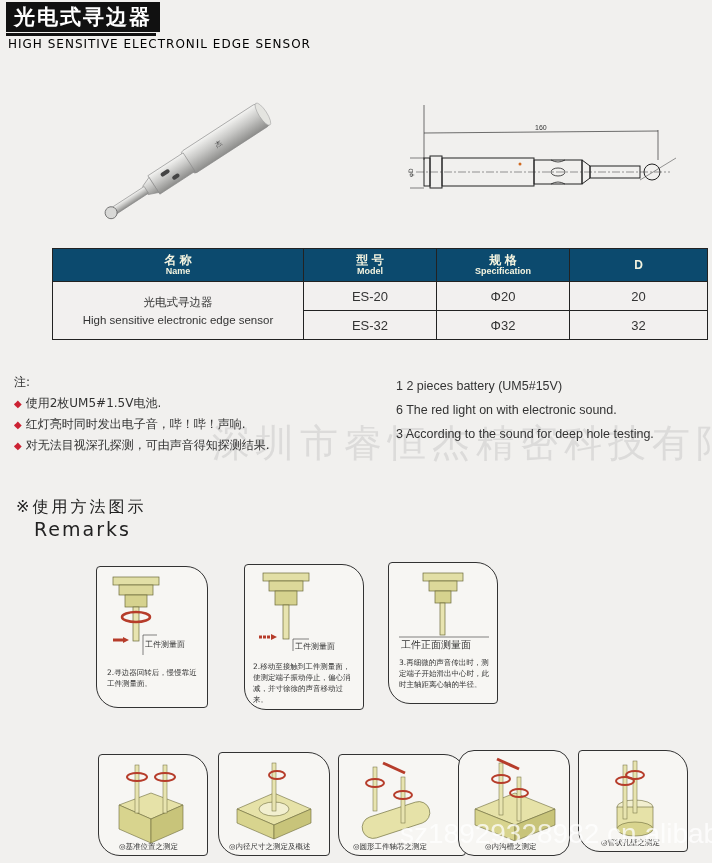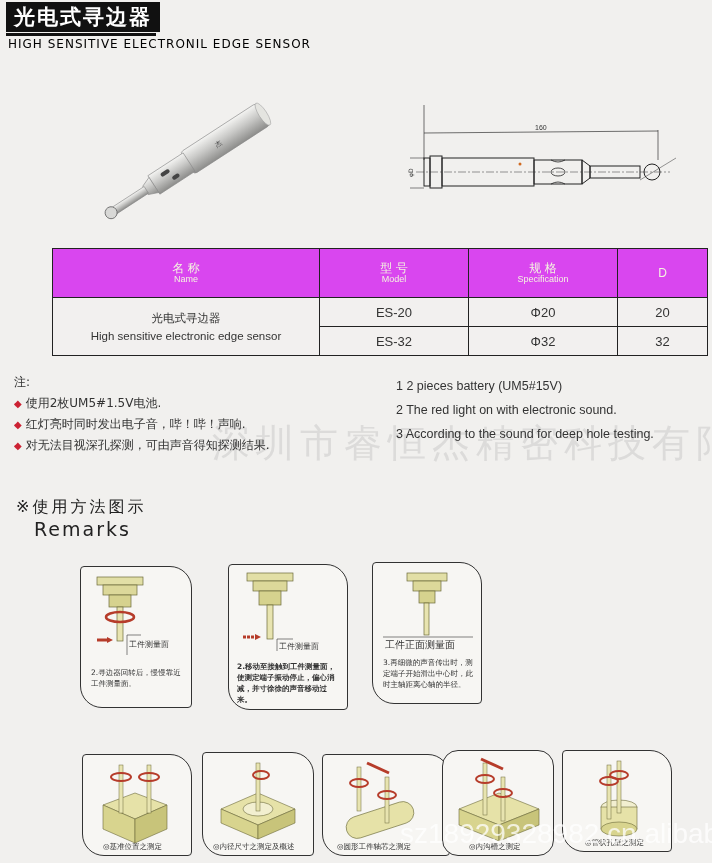--- a/index.html
+++ b/index.html
@@ -3,33 +3,33 @@
 <meta charset="utf-8">
 <style>
   html,body{margin:0;padding:0;}
   body{width:712px;height:863px;background:#f1f0ee;position:relative;overflow:hidden;font-family:"DejaVu Sans",sans-serif;color:#222;}
   .abs{position:absolute;}
   .title-cn{left:6px;top:2px;height:30px;padding:0 8px;background:#111;color:#fff;font-weight:bold;font-size:21px;line-height:30px;letter-spacing:2px;}
   .title-rule{left:6px;top:33px;width:150px;height:3px;background:#111;}
   .title-en{left:8px;top:37px;font-size:12px;letter-spacing:1px;font-family:"DejaVu Sans",sans-serif;color:#000000;}
   table.spec{position:absolute;left:52px;top:248px;width:656px;border-collapse:collapse;font-family:"Liberation Sans",sans-serif;}
   table.spec td,table.spec th{border:1.5px solid #222;text-align:center;}
-  table.spec th{background:#d946ef;color:#f4f4e0;font-weight:normal;height:32px;padding:8px;line-height:1.05;}
+  table.spec th{background:#0c4a6e;color:#f4f4e0;font-weight:bold;height:32px;padding:0;line-height:1.05;}
   table.spec th .cn{font-size:12px;display:block;}
   table.spec th .en{font-size:9px;display:block;}
   table.spec td{background:#f2f0ef;font-size:13px;height:26px;color:#333;}
   table.spec td.name{font-size:11.5px;line-height:18px;}
   .notes-cn{left:14px;top:372px;font-size:12px;line-height:21px;color:#333;}
   .notes-cn .bul{color:#c23;font-size:10px;margin-right:4px;}
   .notes-en{left:396px;top:374px;font-family:"Liberation Sans",sans-serif;font-size:12.5px;line-height:24px;color:#333;}
   .watermark1{left:212px;top:418px;font-size:38px;color:rgba(180,180,180,0.35);letter-spacing:6px;white-space:nowrap;}
   .watermark2{left:400px;top:818px;font-size:28px;color:rgba(255,255,255,0.75);white-space:nowrap;font-family:"Liberation Sans",sans-serif;}
   .remarks-cn{left:16px;top:497px;font-size:16px;letter-spacing:3px;color:#222;}
   .remarks-en{left:34px;top:518px;font-size:19px;letter-spacing:2px;color:#222;}
-  .card{position:absolute;background:#f7f6f3;border:1.5px solid #333;border-radius:4px 22px 4px 22px;}
+  .card{position:absolute;background:#f7f6f3;border:1.5px solid #333;border-radius:4px 22px 4px 22px;margin-left:16px;}
   .card svg{position:absolute;left:0;top:0;}
   .card .cap{position:absolute;font-size:7.5px;color:#333;line-height:11px;}
 </style>
 </head>
 <body>
 
 <div class="abs title-cn">光电式寻边器</div>
 <div class="abs title-rule"></div>
 <div class="abs title-en">HIGH SENSITIVE ELECTRONIL EDGE SENSOR</div>
 
@@ -120,21 +120,21 @@
 
 <div class="abs watermark1">深圳市睿恒杰精密科技有限公司</div>
 <div class="abs notes-cn">
   <div>注:</div>
   <div><span class="bul">◆</span><span>使用2枚UM5#1.5V电池.</span></div>
   <div><span class="bul">◆</span><span>红灯亮时同时发出电子音，哔！哔！声响.</span></div>
   <div><span class="bul">◆</span><span>对无法目视深孔探测，可由声音得知探测结果.</span></div>
 </div>
 <div class="abs notes-en">
   <div>1 2 pieces battery (UM5#15V)</div>
-  <div>2 The red light on with electronic sound.</div>
+  <div>6 The red light on with electronic sound.</div>
   <div>3 According to the sound for deep hole testing.</div>
 </div>
 
 <div class="abs remarks-cn">※使用方法图示</div>
 <div class="abs remarks-en">Remarks</div>
 
 <div class="card" style="left:80px;top:566px;width:110px;height:140px;">
   <svg width="110" height="140">
     <rect x="16" y="10" width="46" height="8" fill="#e2dfa6" stroke="#6b6a3a" stroke-width="0.7"></rect>
     <rect x="22" y="18" width="34" height="10" fill="#dcd89a" stroke="#6b6a3a" stroke-width="0.7"></rect>
@@ -153,21 +153,21 @@
   <svg width="118" height="144">
     <rect x="18" y="8" width="46" height="8" fill="#e2dfa6" stroke="#6b6a3a" stroke-width="0.7"></rect>
     <rect x="24" y="16" width="34" height="10" fill="#dcd89a" stroke="#6b6a3a" stroke-width="0.7"></rect>
     <rect x="30" y="26" width="22" height="14" fill="#d6d28e" stroke="#6b6a3a" stroke-width="0.7"></rect>
     <rect x="38" y="40" width="6" height="34" fill="#e8e4b0" stroke="#6b6a3a" stroke-width="0.7"></rect>
     <path d="M14,72 h12" stroke="#b63c2a" stroke-width="3" stroke-dasharray="3,1"></path>
     <polygon points="26,69 32,72 26,75" fill="#b63c2a"></polygon>
     <polyline points="48,86 48,74 64,74" fill="none" stroke="#333" stroke-width="0.6"></polyline>
   </svg>
   <div class="cap" style="left:50px;top:76px;font-size:8px;">工件测量面</div>
-  <div class="cap" style="left:8px;top:96px;width:104px;font-weight:bold;">2.移动至接触到工件测量面，使测定端子振动停止，偏心消减，并寸徐徐的声音移动过来。</div>
+  <div class="cap" style="left:8px;top:96px;width:104px;">2.移动至接触到工件测量面，使测定端子振动停止，偏心消减，并寸徐徐的声音移动过来。</div>
 </div>
 
 <div class="card" style="left:372px;top:562px;width:108px;height:140px;">
   <svg width="108" height="140">
     <rect x="34" y="10" width="40" height="8" fill="#e2dfa6" stroke="#6b6a3a" stroke-width="0.7"></rect>
     <rect x="40" y="18" width="28" height="10" fill="#dcd89a" stroke="#6b6a3a" stroke-width="0.7"></rect>
     <rect x="46" y="28" width="16" height="12" fill="#d6d28e" stroke="#6b6a3a" stroke-width="0.7"></rect>
     <rect x="51" y="40" width="5" height="32" fill="#e8e4b0" stroke="#6b6a3a" stroke-width="0.7"></rect>
     <line x1="10" y1="74" x2="100" y2="74" stroke="#333" stroke-width="0.6"></line>
   </svg>

